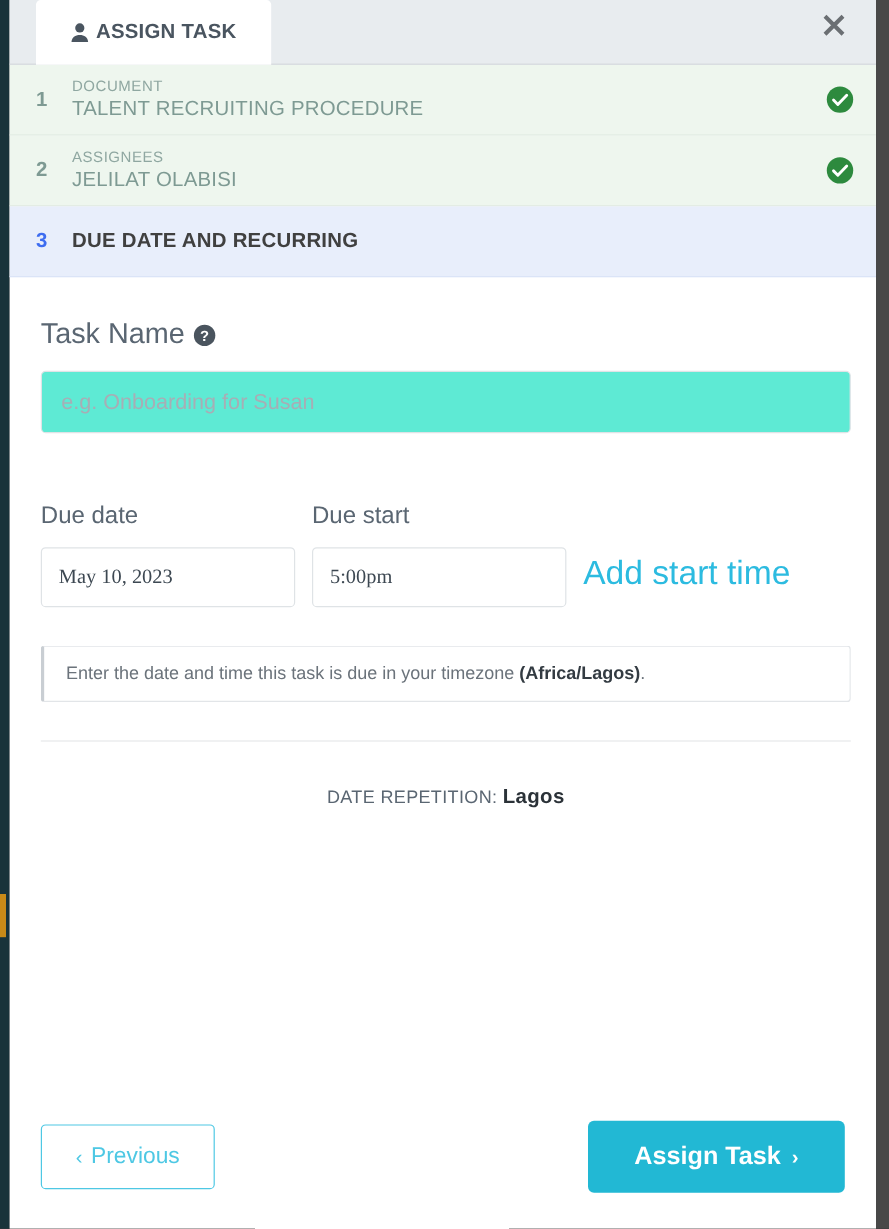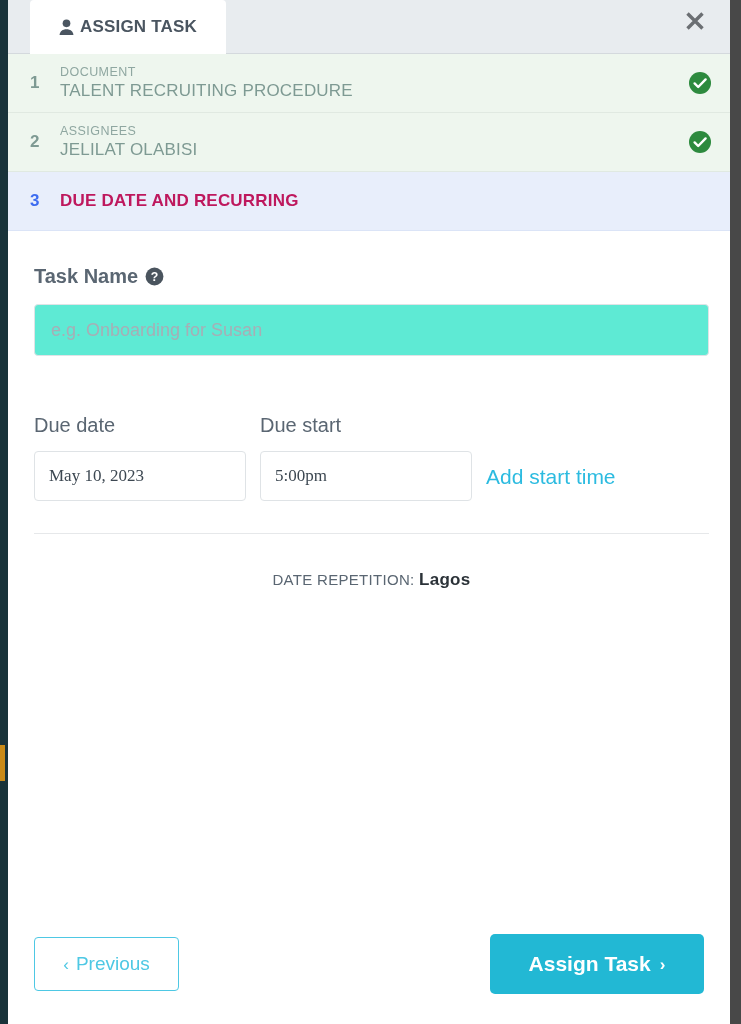--- a/index.html
+++ b/index.html
@@ -86,39 +86,39 @@
     font-size: 12.5px; letter-spacing: .45px; font-weight: 500;
     color: #8fa7a1; text-transform: uppercase;
     margin-bottom: 1px;
   }
   .step-title {
     display: block;
     font-size: 17px; letter-spacing: .2px;
     color: #7e9a93; text-transform: uppercase;
   }
   .step.active .step-title {
-    color: #be185d; font-weight: 700;
+    color: #404040; font-weight: 700;
   }
   .step-check {
     width: 24px; height: 24px; flex: 0 0 auto;
   }
 
   
   .body {
     flex: 1 1 auto;
     padding: 34px 26px 0 26px;
     position: relative;
   }
 
   .field-label-row {
     display: flex; align-items: center; gap: 7px;
     margin-bottom: 16px;
   }
   .field-label {
-    font-size: 20px; color: #5a6672; font-weight: 700;
+    font-size: 24px; color: #5a6672; font-weight: 400;
   }
   .help-icon { width: 19px; height: 19px; display:block; cursor: pointer; }
 
   .text-input {
     width: 675px; height: 52px;
     border: 1px solid #dfe3e6; border-radius: 4px;
     padding: 0 16px;
     font-size: 18px; font-family: "Liberation Sans", sans-serif;
     color: #3d4852; background: #5eead4;
     outline: none;
@@ -136,21 +136,21 @@
     font-size: 20px; color: #5a6672; margin-bottom: 14px;
   }
   .dt-input {
     height: 50px; width: 212px;
     border: 1px solid #dfe3e6; border-radius: 4px;
     padding: 0 14px;
     font-size: 17px; font-family: Liberation Serif, serif;
     color: #3d4852; background: #fff; outline: none;
   }
   .add-start-link {
-    font-size: 21px; color: #2cbbe0; text-decoration: none;
+    font-size: 28px; color: #2cbbe0; text-decoration: none;
     font-weight: 500; padding-bottom: 12px; cursor: pointer;
     white-space: nowrap;
   }
 
   .hint-box {
     margin-top: 32px;
     width: 675px;
     border: 1px solid #e2e5e8;
     border-left: 3px solid #c9ced3;
     border-radius: 3px;
@@ -311,20 +311,23 @@
           <span class="dt-label">Due date</span>
           <input class="dt-input" type="text" value="May 10, 2023" style="">
         </div>
         <div class="dt-group time">
           <span class="dt-label">Due start</span>
           <input class="dt-input" type="text" value="5:00pm" style="">
         </div>
         <span class="add-start-link">Add start time</span>
       </div>
 
+      <div class="hint-box">
+        <span>Enter the date and time this task is due in your timezone </span><b>(Africa/Lagos)</b><span>.</span>
+      </div>
 
 
       <div class="divider"></div>
 
       <div class="repetition-summary">
         <span>DATE REPETITION:</span>
         <span class="value">Lagos</span>
       </div>
 
     </div>

